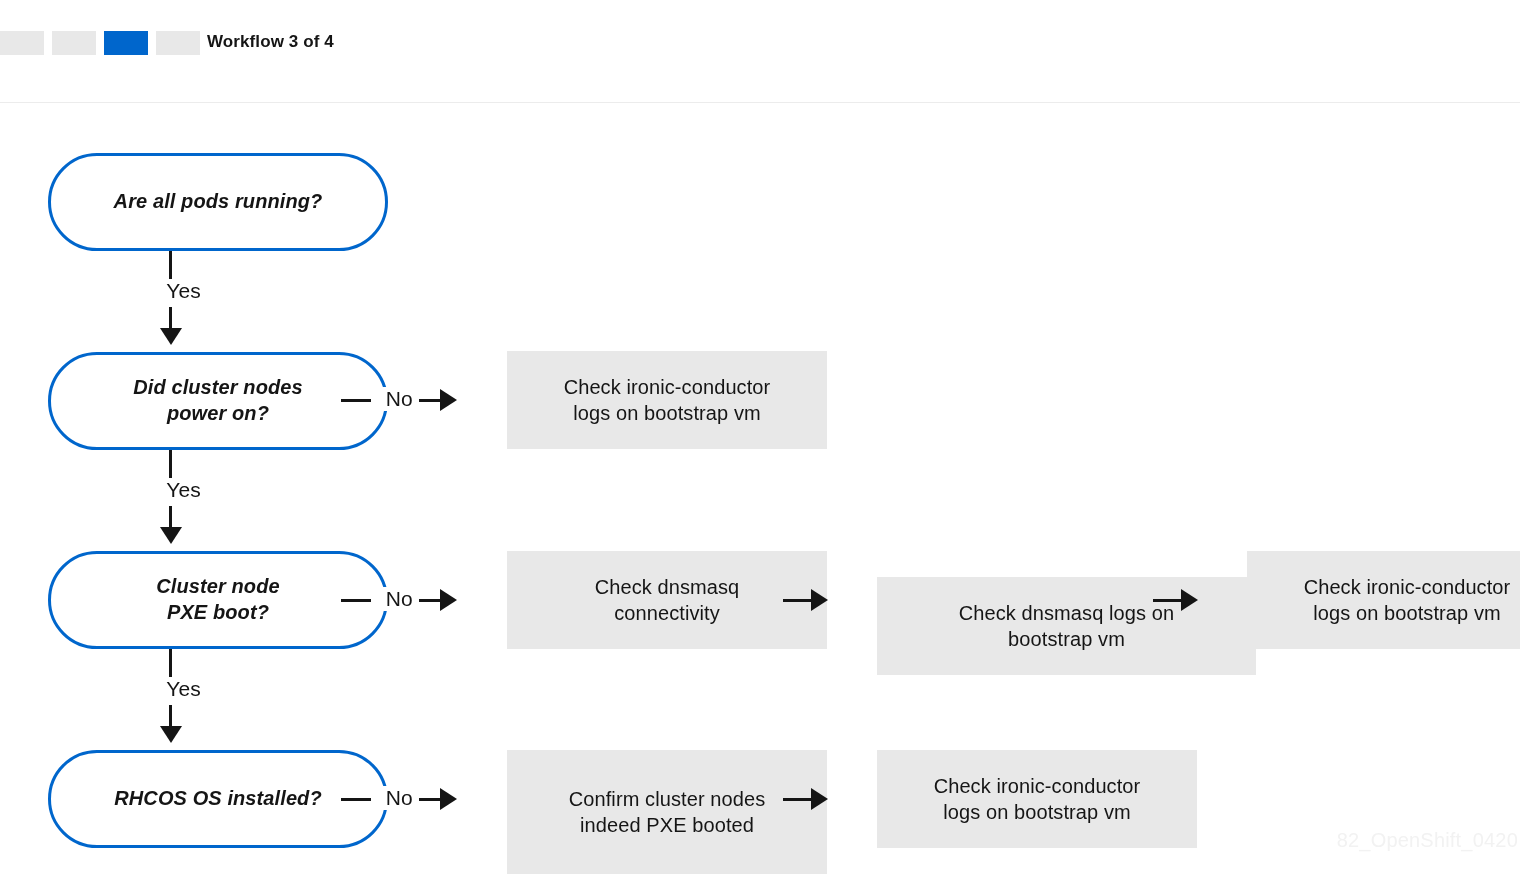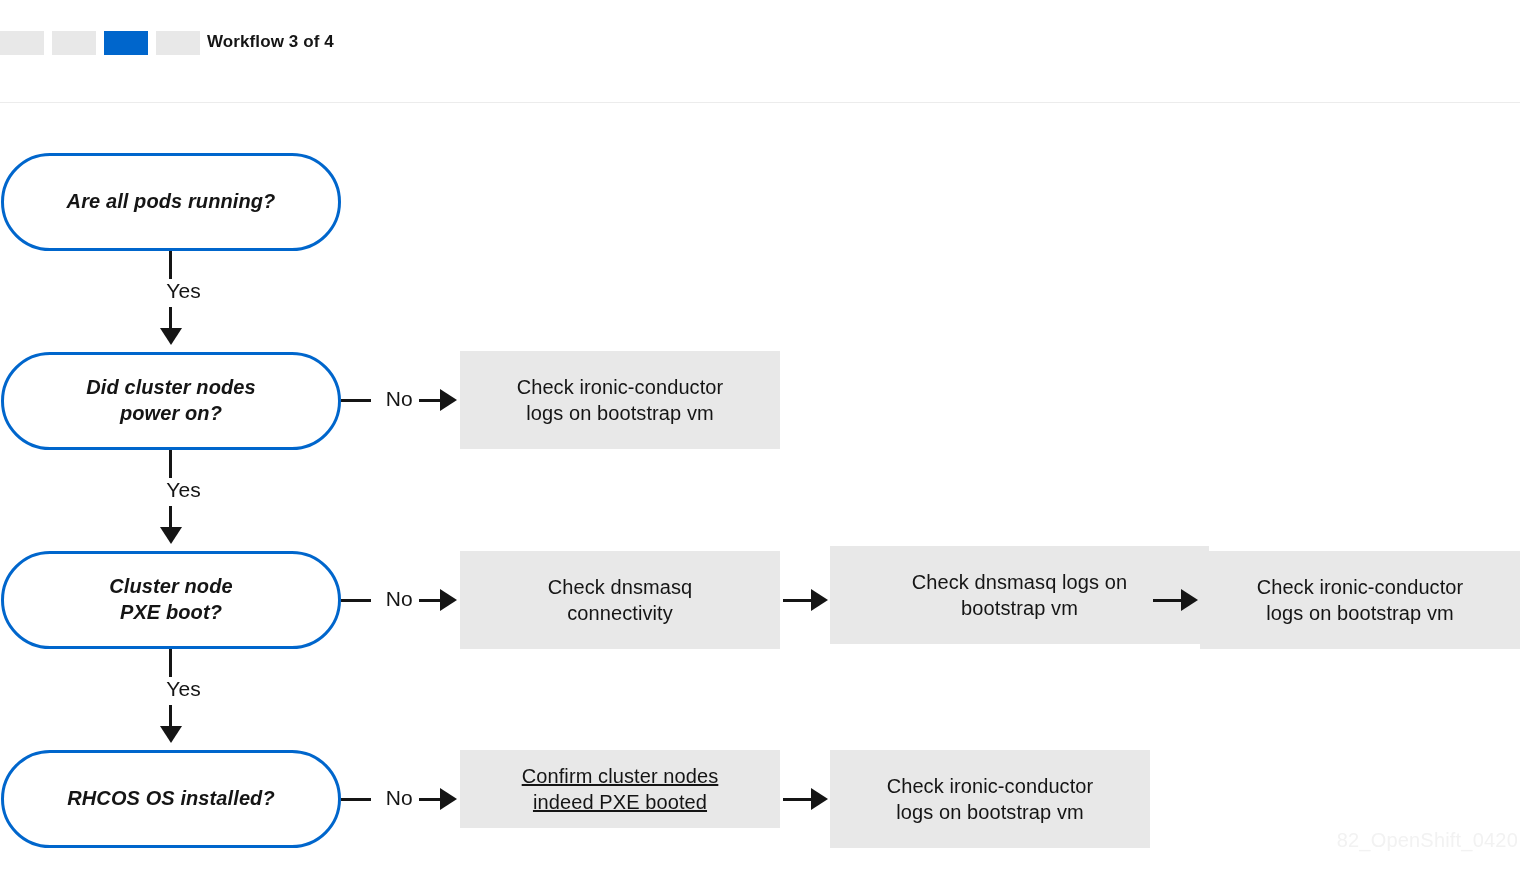--- a/index.html
+++ b/index.html
@@ -64,20 +64,21 @@
     width: 1520px;
     height: 884px;
   }
   .node {
     position: absolute;
     box-sizing: border-box;
     display: flex;
     align-items: center;
     justify-content: center;
     text-align: center;
+    margin-left: 47px;
   }
   
   .decision {
     border: 3px solid #06c;
     border-radius: 56px;
     background: #fff;
     font-style: italic;
     font-weight: 700;
     font-size: 20px;
     line-height: 1.28;
@@ -205,21 +206,21 @@
   <div class="arrow-right" style="left:440px; top:589px;"></div>
 
   <div class="node action" style="left:460px; top:551px; width:320px; height:98px;">
     <span class="node-text">Check dnsmasq
 connectivity</span>
   </div>
 
   <div class="hline" style="left:783px; top:599px; width:32px;"></div>
   <div class="arrow-right" style="left:811px; top:589px;"></div>
 
-  <div class="node action" style="left:830px; top:546px; width:379px; height:98px;">
+  <div class="node action" style="left:830px; top:577px; width:379px; height:98px;">
     <span class="node-text">Check dnsmasq logs on
 bootstrap vm</span>
   </div>
 
   <div class="hline" style="left:1153px; top:599px; width:32px;"></div>
   <div class="arrow-right" style="left:1181px; top:589px;"></div>
 
   <div class="node action" style="left:1200px; top:551px; width:320px; height:98px;">
     <span class="node-text">Check ironic-conductor
 logs on bootstrap vm</span>
@@ -232,21 +233,21 @@
 
   <div class="node decision" style="left:1px; top:750px; width:340px; height:98px;">
     <span class="node-text">RHCOS OS installed?</span>
   </div>
 
   <div class="hline" style="left:341px; top:798px; width:30px;"></div>
   <div class="edge-label" style="left:371px; top:786px; width:42px;">No</div>
   <div class="hline" style="left:419px; top:798px; width:27px;"></div>
   <div class="arrow-right" style="left:440px; top:788px;"></div>
 
-  <div class="node action" style="left:460px; top:750px; width:320px; height:78px;text-decoration:underline;">
+  <div class="node action" style="left:460px; top:750px; width:320px; height:124px;">
     <span class="node-text">Confirm cluster nodes
 indeed PXE booted</span>
   </div>
 
   <div class="hline" style="left:783px; top:798px; width:32px;"></div>
   <div class="arrow-right" style="left:811px; top:788px;"></div>
 
   <div class="node action" style="left:830px; top:750px; width:320px; height:98px;">
     <span class="node-text">Check ironic-conductor
 logs on bootstrap vm</span>

